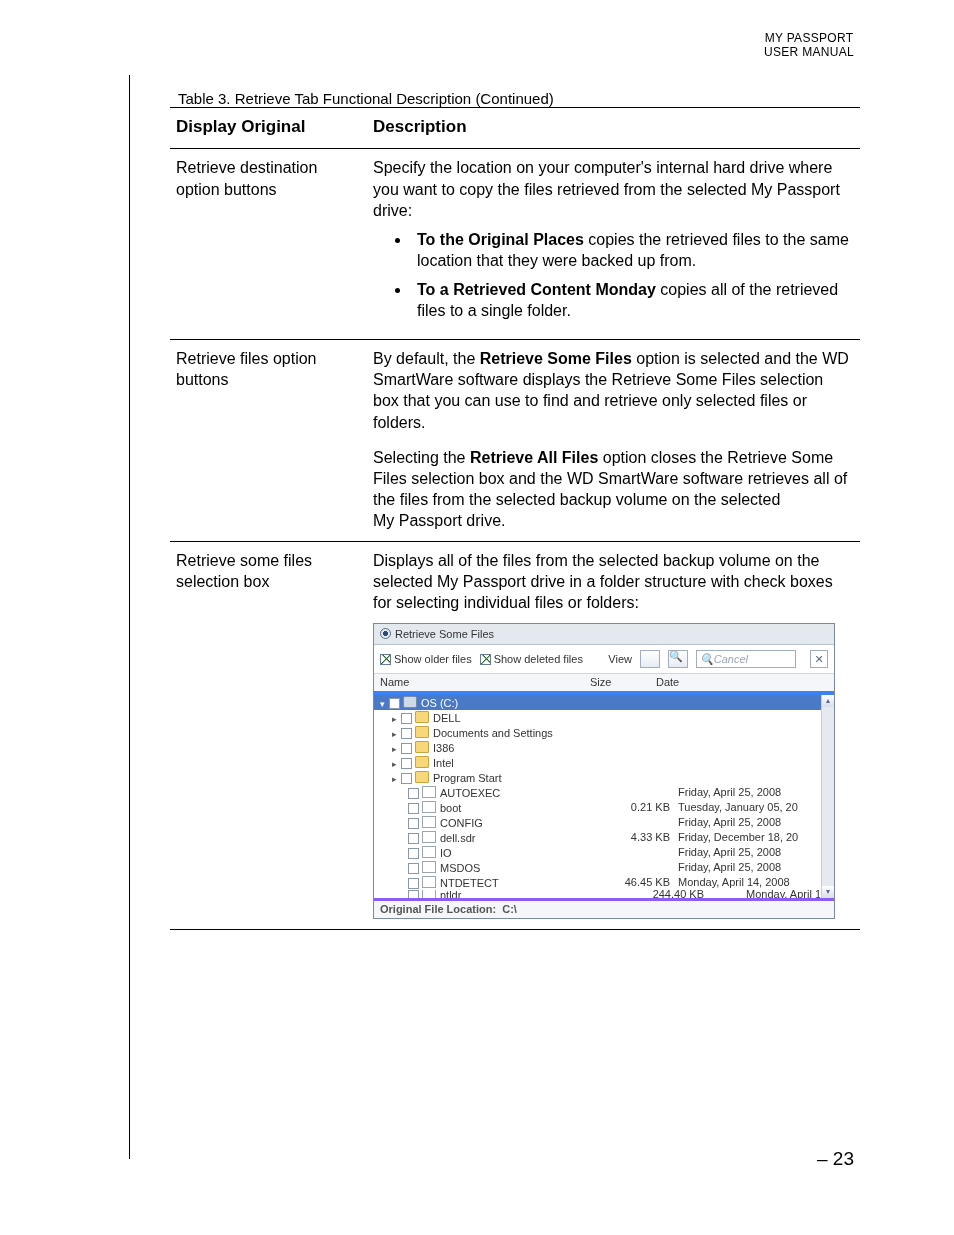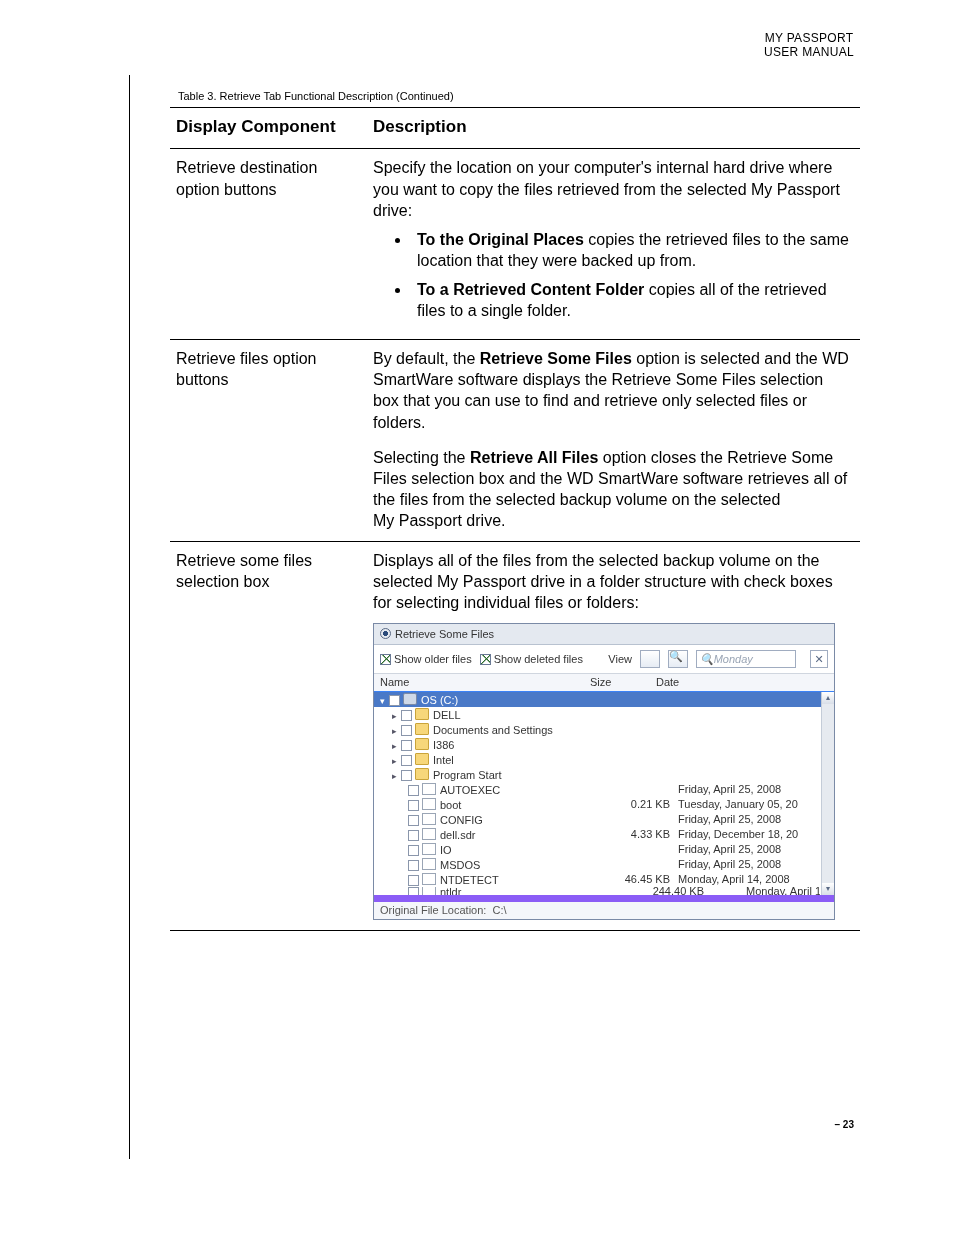--- a/index.html
+++ b/index.html
@@ -26,21 +26,21 @@
     left: 129px;
     top: 75px;
     width: 1px;
     height: 1084px;
     background: #000;
   }
   .caption {
     position: absolute;
     left: 178px;
     top: 90px;
-    font-size: 11px;
+    font-size: 15px;
   }
   table.main {
     position: absolute;
     left: 170px;
     top: 107px;
     border-collapse: collapse;
     width: 690px;
     font-size: 16px;
     line-height: 1.32;
   }
@@ -106,21 +106,21 @@
     border: 1px solid #a0acc0; height: 16px; width: 92px;
     display: inline-flex; align-items: center; padding: 0 3px;
     color: #9aa5b5; font-style: italic;
   }
   .embed .closebtn {
     width: 16px; height: 16px; border: 1px solid #a0acc0;
     display: inline-flex; align-items: center; justify-content: center;
     color: #5a6a85; margin-left: 6px;
   }
   .embed .cols {
-    display: flex; border-bottom: 1px solid #3b82f6;
+    display: flex; border-bottom: 4px solid #3b82f6;
     background: #f4f6fa; padding: 3px 0;
   }
   .embed .cols .cname { width: 210px; padding-left: 6px; }
   .embed .cols .csize { width: 66px; }
   .embed .cols .cdate { flex: 1; }
   .embed .tree { position: relative; }
   .embed .scrolltrack {
     position: absolute; right: 0; top: 0; bottom: 0; width: 12px;
     background: #e6eaf0; border-left: 1px solid #c4ccd8;
   }
@@ -147,30 +147,30 @@
     display: inline-block; width: 12px; height: 10px;
     margin-right: 4px; vertical-align: -1px;
   }
   .embed .ficon.fdrive { background: #cfd9e8; border: 1px solid #7a8aa6; border-radius: 2px; }
   .embed .ficon.ffold  { background: #f7d77a; border: 1px solid #caa43a; border-radius: 1px; }
   .embed .ficon.ffile  { background: #fff; border: 1px solid #9aa5b5; }
   .embed .rname { width: 204px; white-space: nowrap; overflow: hidden; text-overflow: clip;}
   .embed .rsize { width: 58px; text-align: right; padding-right: 8px;}
   .embed .rdate { flex: 1; white-space: nowrap; overflow: hidden; text-overflow: clip; }
   .embed .footer {
-    border-top: 7px solid #8b5cf6; padding: 3px 6px; color: #555;
+    border-top: 3px solid #8b5cf6; padding: 3px 6px; color: #555;
     background: #f4f6fa;
+    font-weight: bold;
   }
 
   .pgnum {
     position: absolute;
     right: 100px;
-    top: 1119px;
-    font-size: 10px;
-    font-weight: bold;
+    top: 1148px;
+    font-size: 19px;
   }
 </style>
 </head>
 <body>
 
 <div class="header">
   <span>MY PASSPORT</span><br>
   <span>USER MANUAL</span>
 </div>
 
@@ -178,30 +178,30 @@
 
 <div class="caption">Table 3.  Retrieve Tab Functional Description (Continued)</div>
 
 <table class="main">
   <colgroup>
       <col class="c1">
       <col class="c2">
     </colgroup>
   <tbody>
       <tr>
-    <th>Display Component</th>
+    <th>Display Original</th>
     <th>Description</th>
   </tr>
   <tr>
     <td>Retrieve destination option buttons</td>
     <td>
       <span>Specify the location on your computer's internal hard drive where you want to copy the files retrieved from the selected My Passport drive:</span>
       <ul class="bullets">
         <li><b>To the Original Places</b><span> copies the retrieved files to the same location that they were backed up from.</span></li>
-        <li><b>To a Retrieved Content Folder</b><span> copies all of the retrieved files to a single folder.</span></li>
+        <li><b>To a Retrieved Content Monday</b><span> copies all of the retrieved files to a single folder.</span></li>
       </ul>
     </td>
   </tr>
   <tr>
     <td>Retrieve files option buttons</td>
     <td>
       <span>By default, the </span><b>Retrieve Some Files</b><span> option is selected and the WD SmartWare software displays the Retrieve Some Files selection box that you can use to find and retrieve only selected files or folders.</span>
       <div class="para-gap">
         <span>Selecting the </span><b>Retrieve All Files</b><span> option closes the Retrieve Some Files selection box and the WD SmartWare software retrieves all of the files from the selected backup volume on the selected My&nbsp;Passport drive.</span>
       </div>
@@ -215,21 +215,21 @@
       <div class="embed">
         <div class="titlebar">
           <span class="radio"></span><span>Retrieve Some Files</span>
         </div>
         <div class="toolbar">
           <span><span class="check"></span><span>Show older files</span></span>
           <span><span class="check"></span><span>Show deleted files</span></span>
           <span style="margin-left:auto">View</span>
           <span class="viewbtn"></span>
           <span class="viewbtn mag">🔍</span>
-          <span class="searchbox">🔍 <span>Monday</span></span>
+          <span class="searchbox">🔍 <span>Cancel</span></span>
           <span class="closebtn">✕</span>
         </div>
         <div class="cols">
           <span class="cname">Name</span>
           <span class="csize">Size</span>
           <span class="cdate">Date</span>
         </div>
         <div class="tree" id="tree-rows">
           <div class="row sel ">
                 <span class="rname"><span class="chev">▾</span><span class="box"></span><span class="ficon fdrive"></span><span>OS (C:)</span></span>

